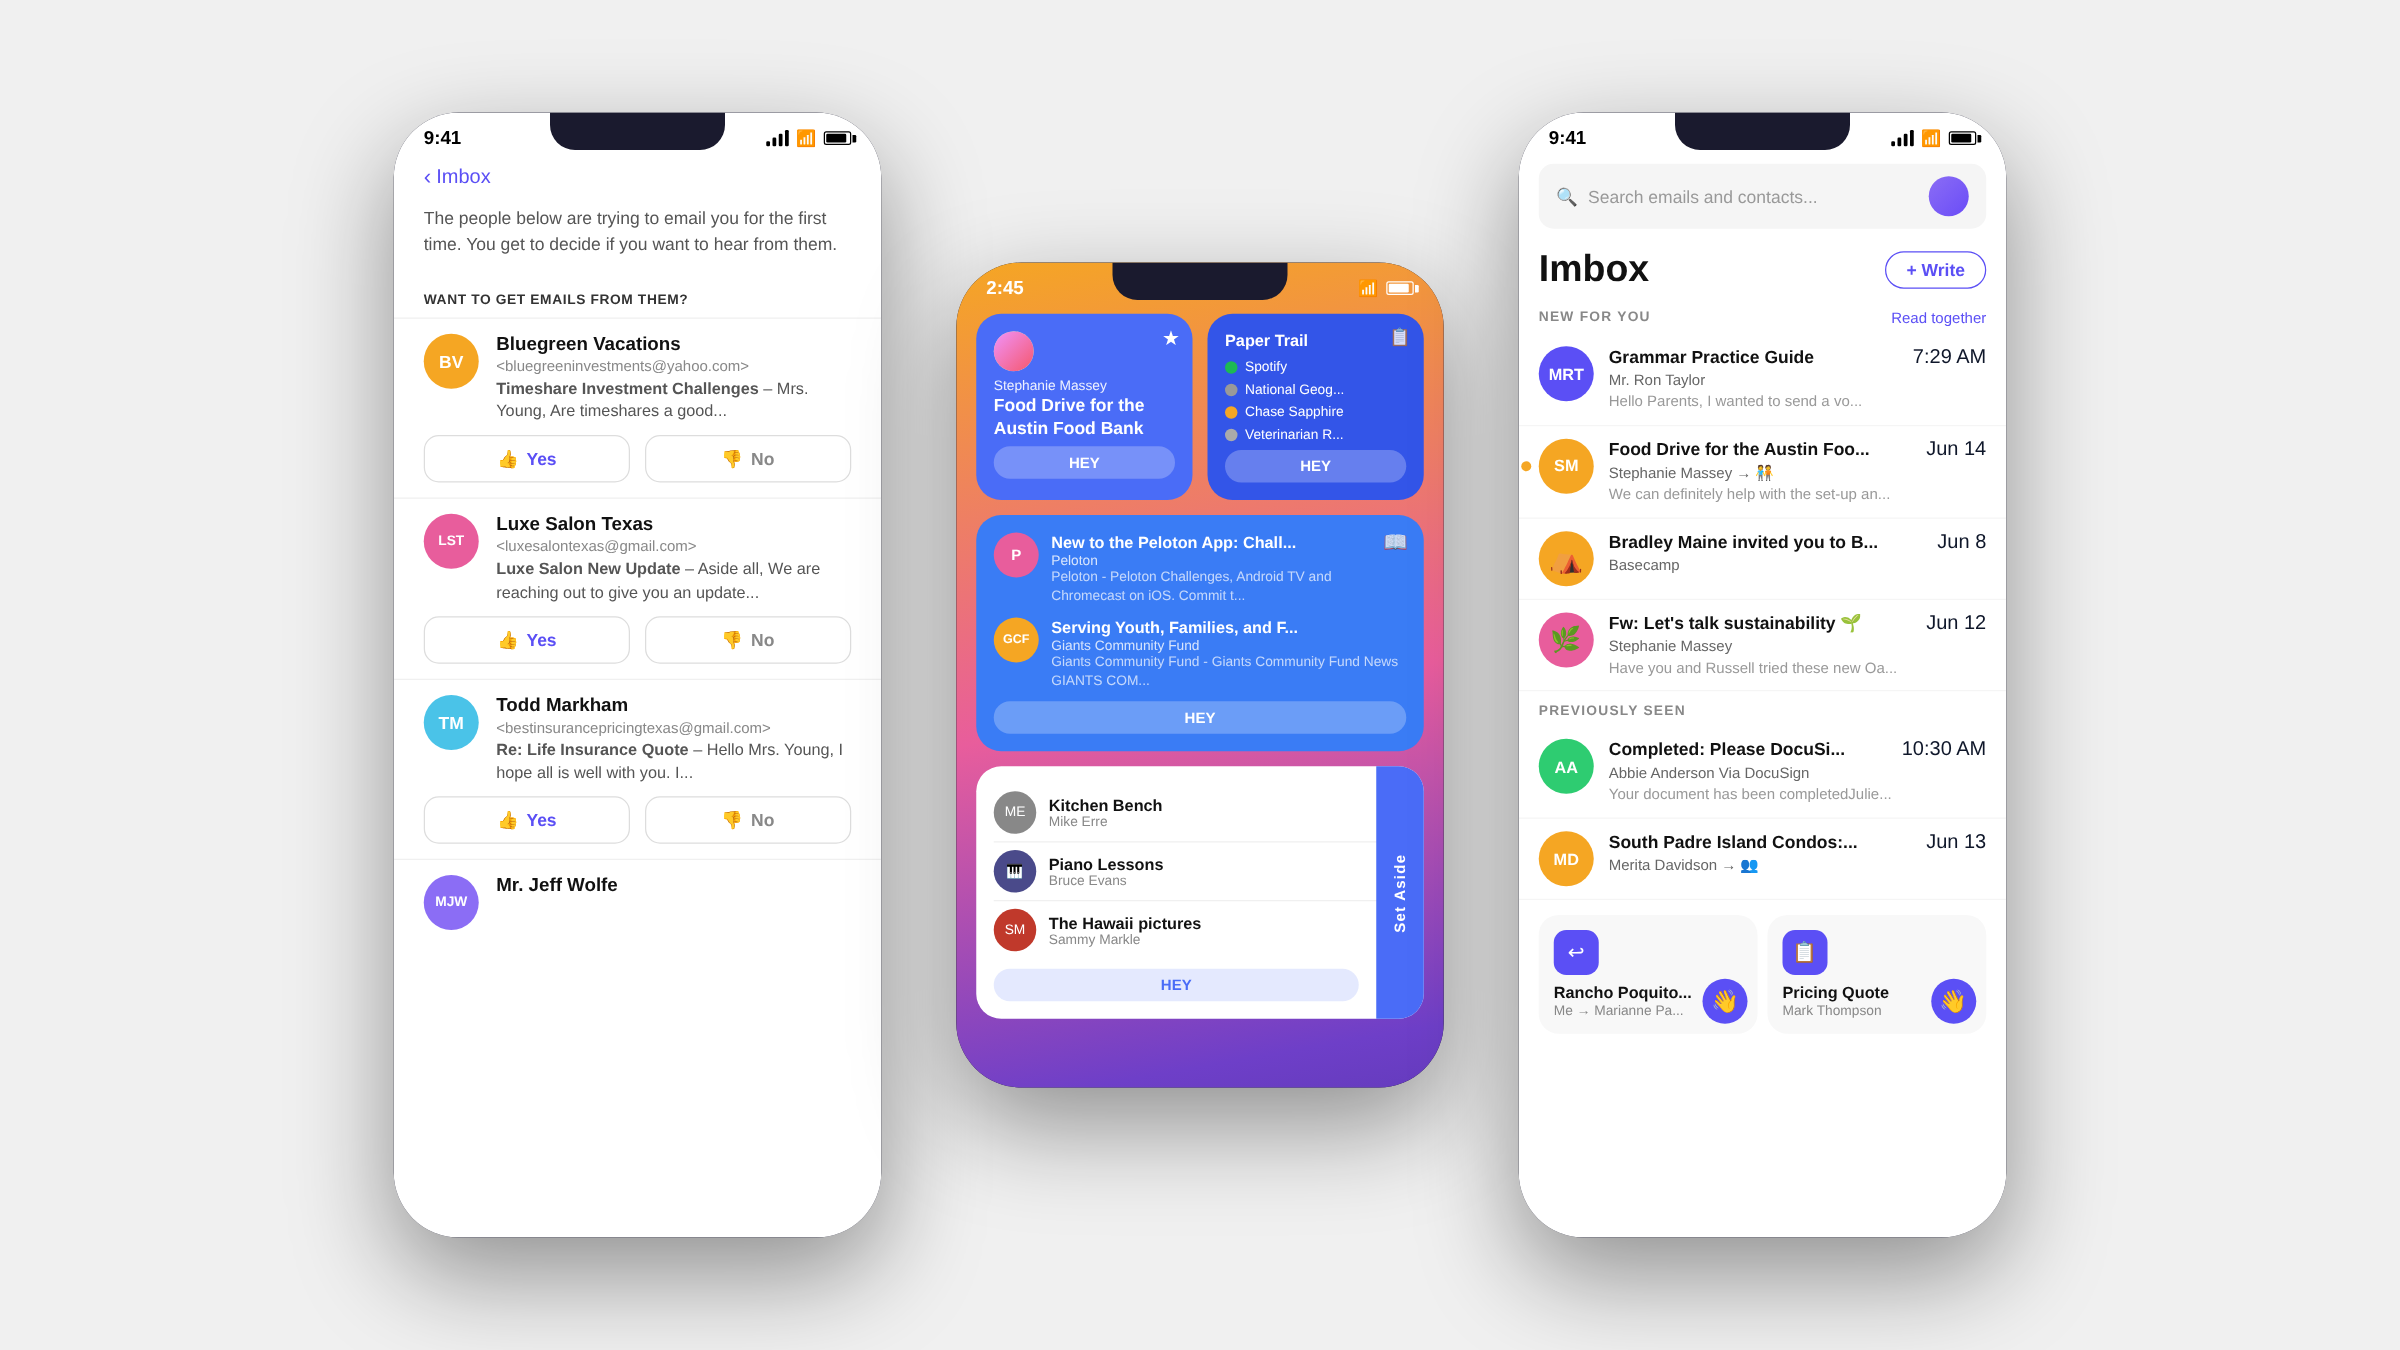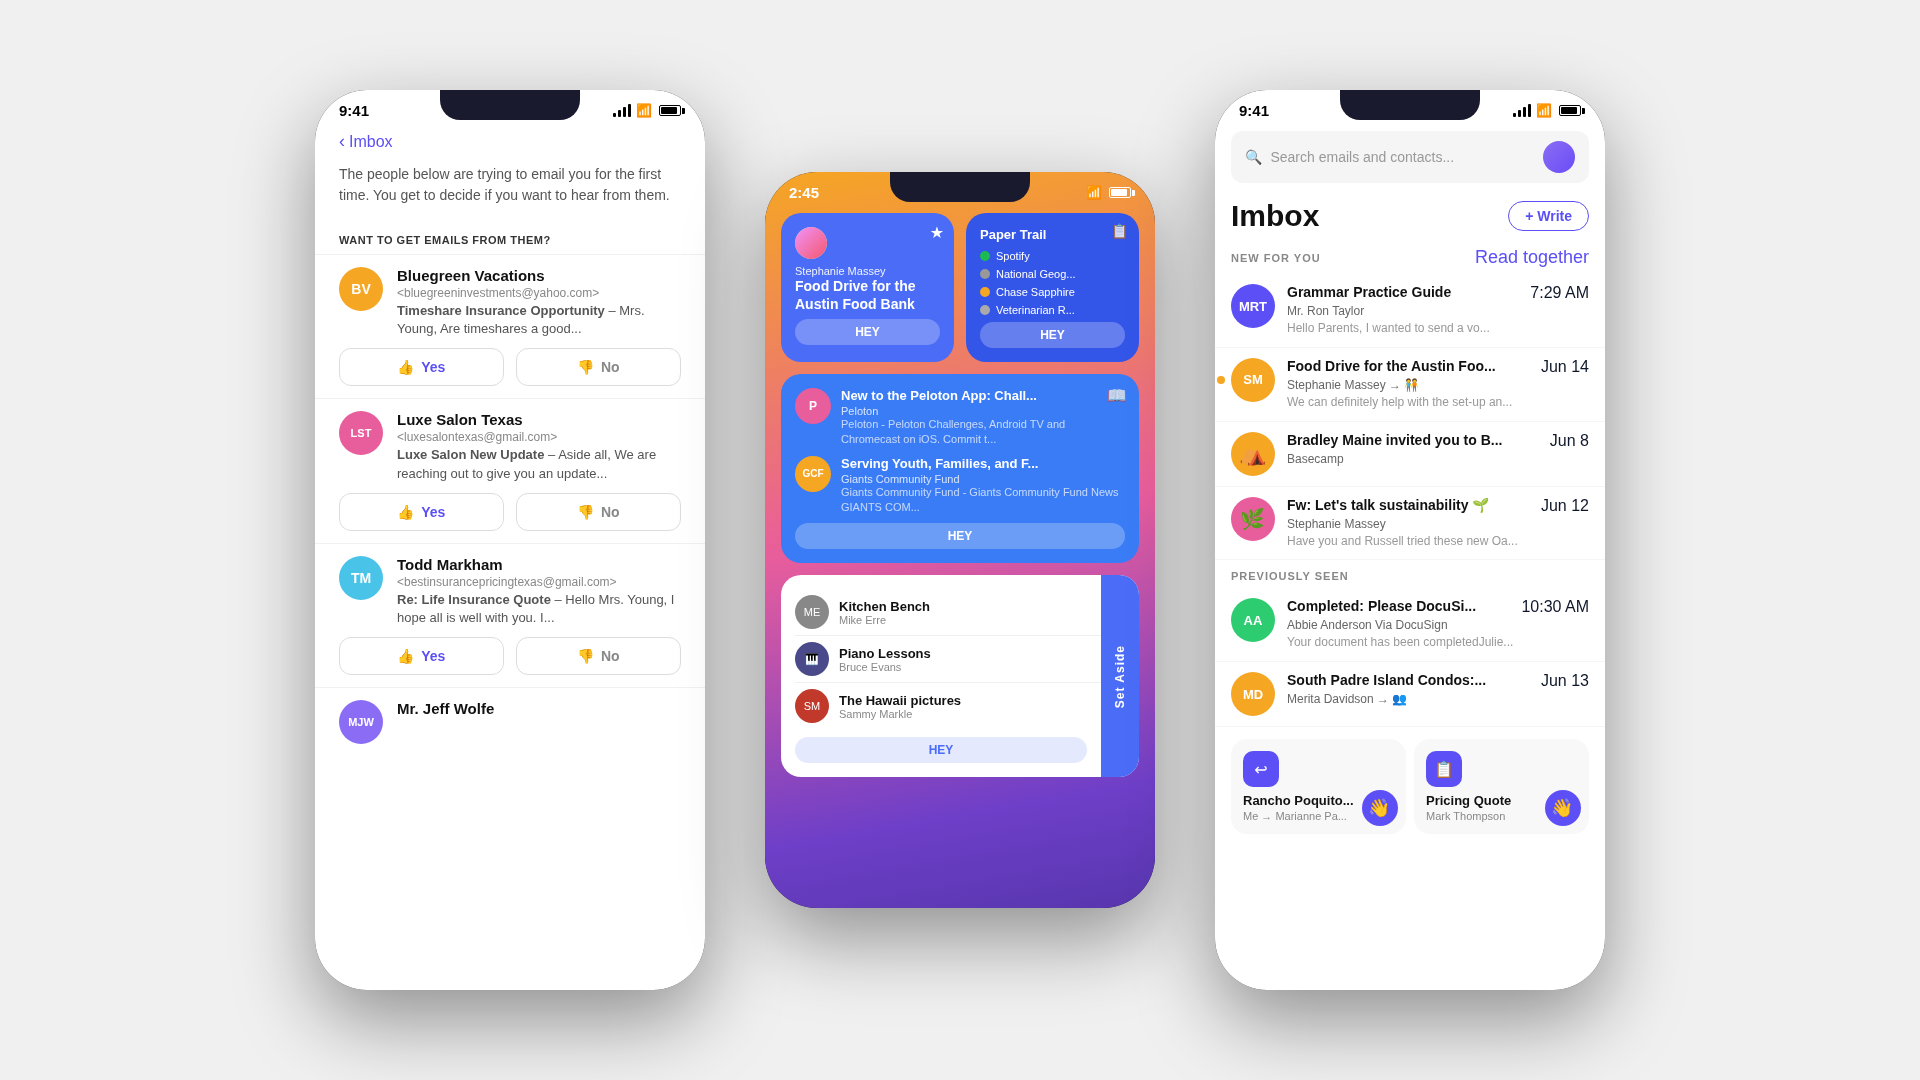--- a/index.html
+++ b/index.html
@@ -168,21 +168,21 @@
       font-weight: 600;
       color: #555;
       cursor: pointer;
     }
     .yes-btn { color: #5b4ff5; border-color: #ddd; }
     .no-btn { color: #888; border-color: #ddd; }
 
     
     .phone2 {
       width: 390px;
-      height: 736px;
+      height: 660px;
       background: #1a1a2e;
     }
     .phone2-inner {
       width: 390px;
       height: 900px;
       background: linear-gradient(170deg, #f5a623 0%, #e85d9c 40%, #6e3fc8 70%, #3a2a8c 100%);
     }
     .phone2 .status-bar { color: #fff; }
     .phone2 .phone-notch { background: #1a1a2e; }
 
@@ -463,21 +463,21 @@
       padding: 10px 16px 6px;
     }
     .section-label {
       font-size: 11px;
       font-weight: 700;
       color: #888;
       letter-spacing: 1px;
     }
     .read-together {
       color: #5b4ff5;
-      font-size: 18px;
+      font-size: 12px;
       font-weight: 500;
     }
 
     .email-item {
       display: flex;
       gap: 12px;
       padding: 10px 16px;
       border-bottom: 1px solid #f5f5f5;
       align-items: flex-start;
     }
@@ -594,21 +594,21 @@
 
     <div class="screener-item">
       <div class="screener-sender">
         <div class="avatar" style="background:#f5a623">
           <span>BV</span>
         </div>
         <div class="sender-info">
           <div class="sender-name">Bluegreen Vacations</div>
           <div class="sender-email">&lt;bluegreeninvestments@yahoo.com&gt;</div>
           <div class="sender-preview">
-            <span class="preview-subject">Timeshare Insurance Opportunity</span>
+            <span class="preview-subject">Timeshare Investment Challenges</span>
             <span> – </span>
             <span>Mrs. Young, Are timeshares a good...</span>
           </div>
         </div>
       </div>
       <div class="yes-no-btns">
         <button class="yes-btn">👍 <span>Yes</span></button>
         <button class="no-btn">👎 <span>No</span></button>
       </div>
     </div>

